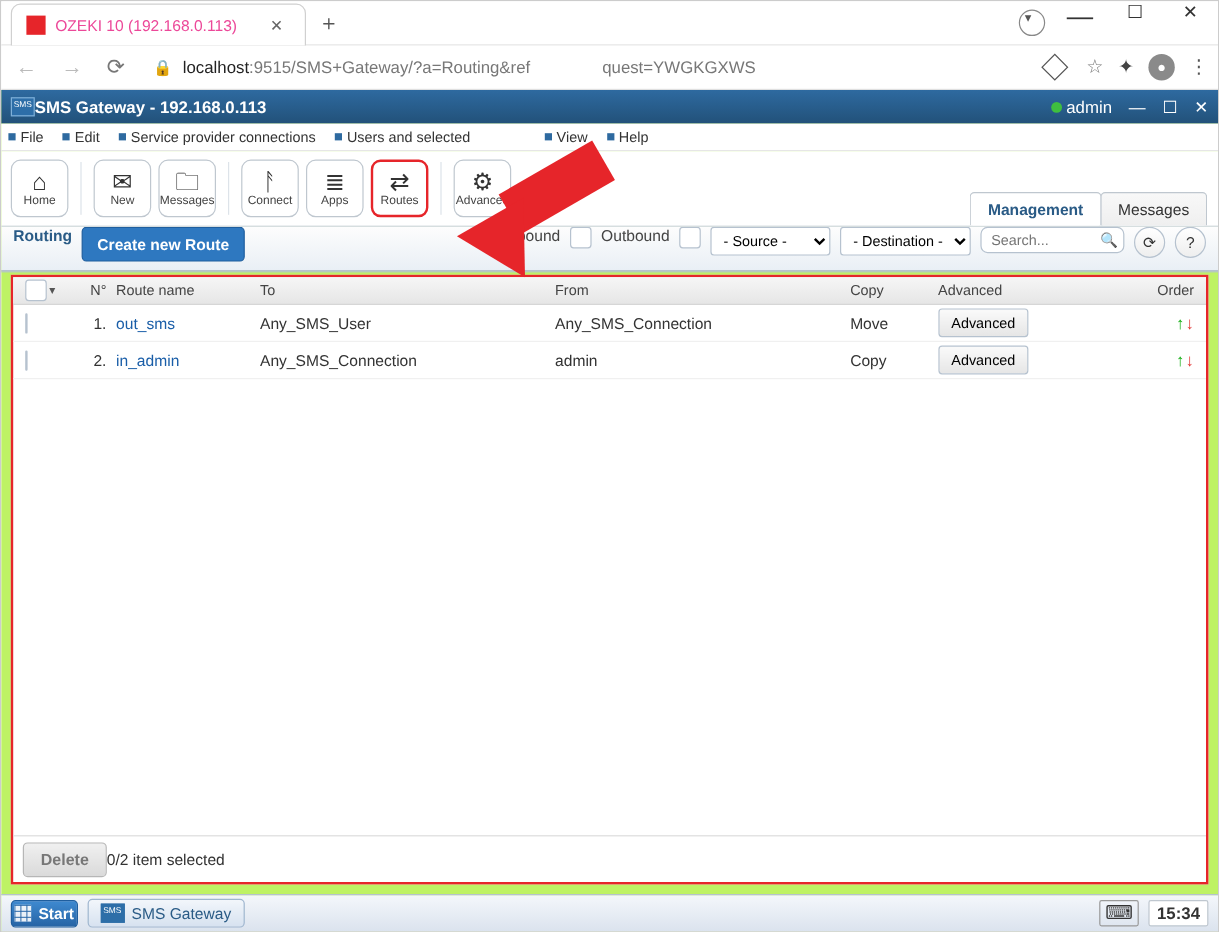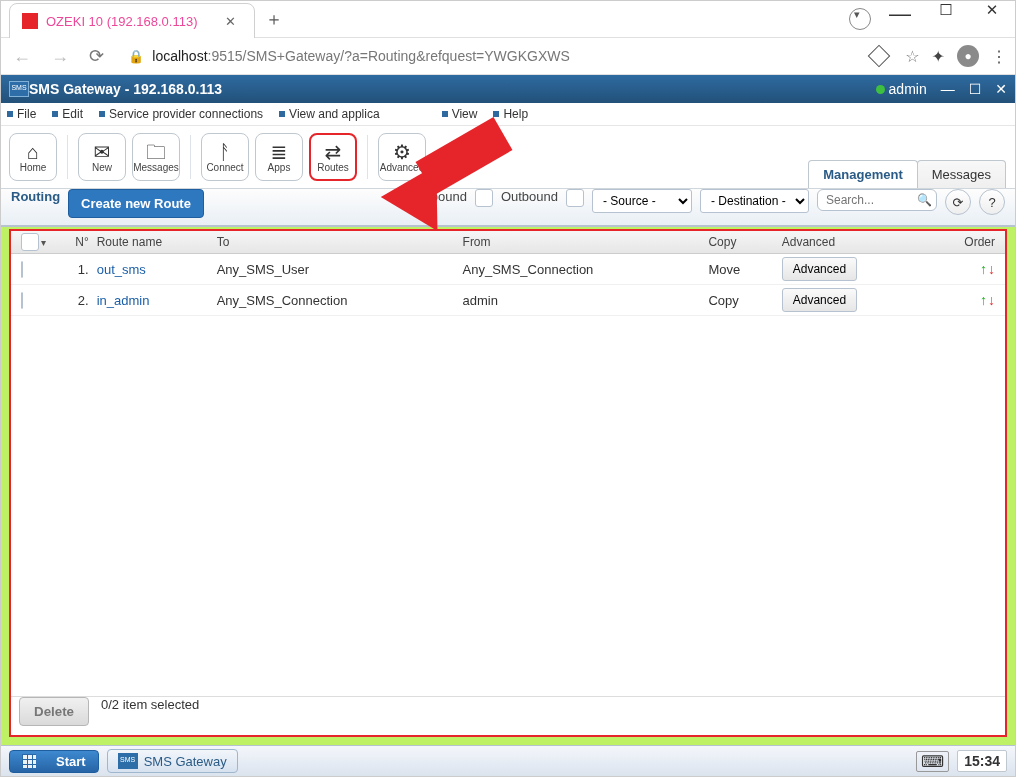--- a/index.html
+++ b/index.html
@@ -77,24 +77,24 @@
 .row .no{width:20px;text-align:right}
 .row .name{width:120px;color:#1a5ea8}
 .row .from{width:255px}
 .row .to{width:255px}
 .row .mode{width:70px}
 .row .adv{width:150px}
 .btn-adv{border:1px solid #b6c2cf;background:linear-gradient(#fafafa,#e6e6e6);padding:4px 10px;border-radius:3px;font-size:12px}
 .row .order{width:70px;display:flex;justify-content:flex-end;gap:1px}
 .arr-up{color:#1bb01b;font-size:14px}
 .arr-dn{color:#e13333;font-size:14px}
-.footer{display:flex;align-items:flex-start;height:38px;border-top:1px solid #ddd;padding:0 8px;gap:12px;margin-top:auto}
+.footer{display:flex;align-items:center;height:38px;border-top:1px solid #ddd;padding:0 8px;gap:0;margin-top:auto}
 .btn-del{background:linear-gradient(#f0f0f0,#dadada);border:1px solid #b6b6b6;color:#777;font-weight:bold;padding:6px 14px;border-radius:4px}
 .taskbar{display:flex;align-items:center;height:30px;background:linear-gradient(#f4f7fb,#dbe3ee);border-top:1px solid #b6c2cf;padding:0 8px;gap:8px}
-.tb-btn{display:flex;align-items:center;background:linear-gradient(#3e89d0,#2664a5);color:#fff;border:1px solid #1f5e9e;border-radius:4px;padding:3px 12px;font-weight:bold;font-size:13px;gap:20px}
+.tb-btn{display:flex;align-items:center;background:linear-gradient(#3e89d0,#2664a5);color:#fff;border:1px solid #1f5e9e;border-radius:4px;padding:3px 2px;font-weight:bold;font-size:13px;gap:6px}
 .tb-task{display:flex;align-items:center;background:linear-gradient(#f2f6fb,#d7e2f0);border:1px solid #9fb6cf;border-radius:4px;padding:3px 10px;gap:6px;color:#2a5b86;font-size:13px}
 .tb-spacer{flex:1}
 .kb{font-size:16px;color:#333;border:1px solid #999;padding:0 4px;border-radius:2px}
 .time{font-weight:bold;font-size:14px;border:1px solid #bfc7cf;padding:2px 6px;background:#fff;border-radius:2px}
 .arrow-point{position:absolute;left:390px;top:72px;pointer-events:none;z-index:50}
 .arrow-head{width:0;height:0;border-left:32px solid transparent;border-right:32px solid transparent;border-top:58px solid #e6252a;transform:rotate(-30deg);position:absolute;left:0;top:30px}
 .arrow-body{width:90px;height:38px;background:#e6252a;transform:rotate(-30deg);position:absolute;left:28px;top:-10px}
 .sms-ico{width:18px;height:14px;background:#2d6ea8;border:1px solid #7fb0d8;font-size:7px;color:#fff;text-align:center;line-height:12px}
 </style>
 </head>
@@ -118,21 +118,21 @@
 
   <div class="nav-bar">
     <span class="nav-ico dis">←</span>
     <span class="nav-ico dis">→</span>
     <span class="nav-ico">⟳</span>
     <div class="url">
       <span class="lock">🔒</span>
       <span class="host">localhost</span>
       <span class="path">:9515</span>
       <span class="path">/SMS+Gateway/?a=Routing&amp;ref</span>
-      <span class="path" style="">quest=YWGKGXWS</span>
+      <span class="path" style="margin-left:60px">quest=YWGKGXWS</span>
     </div>
     <span class="pill"></span>
     <span class="star">☆</span>
     <span class="puzzle">✦</span>
     <span class="avatar">●</span>
     <span class="dots">⋮</span>
   </div>
 
   <div class="app" style="position:relative">
 
@@ -162,21 +162,21 @@
       <span class="mitem">
           <span class="sq"></span>
           <span>Edit</span>
         </span>
       <span class="mitem">
           <span class="sq"></span>
           <span>Service provider connections</span>
         </span>
       <span class="mitem">
           <span class="sq"></span>
-          <span>View and applica</span>
+          <span>Users and selected</span>
         </span>
       <span class="mitem" style="margin-left:46px">
           <span class="sq"></span>
           <span>View</span>
         </span>
       <span class="mitem">
           <span class="sq"></span>
           <span>Help</span>
         </span>
     </div>

